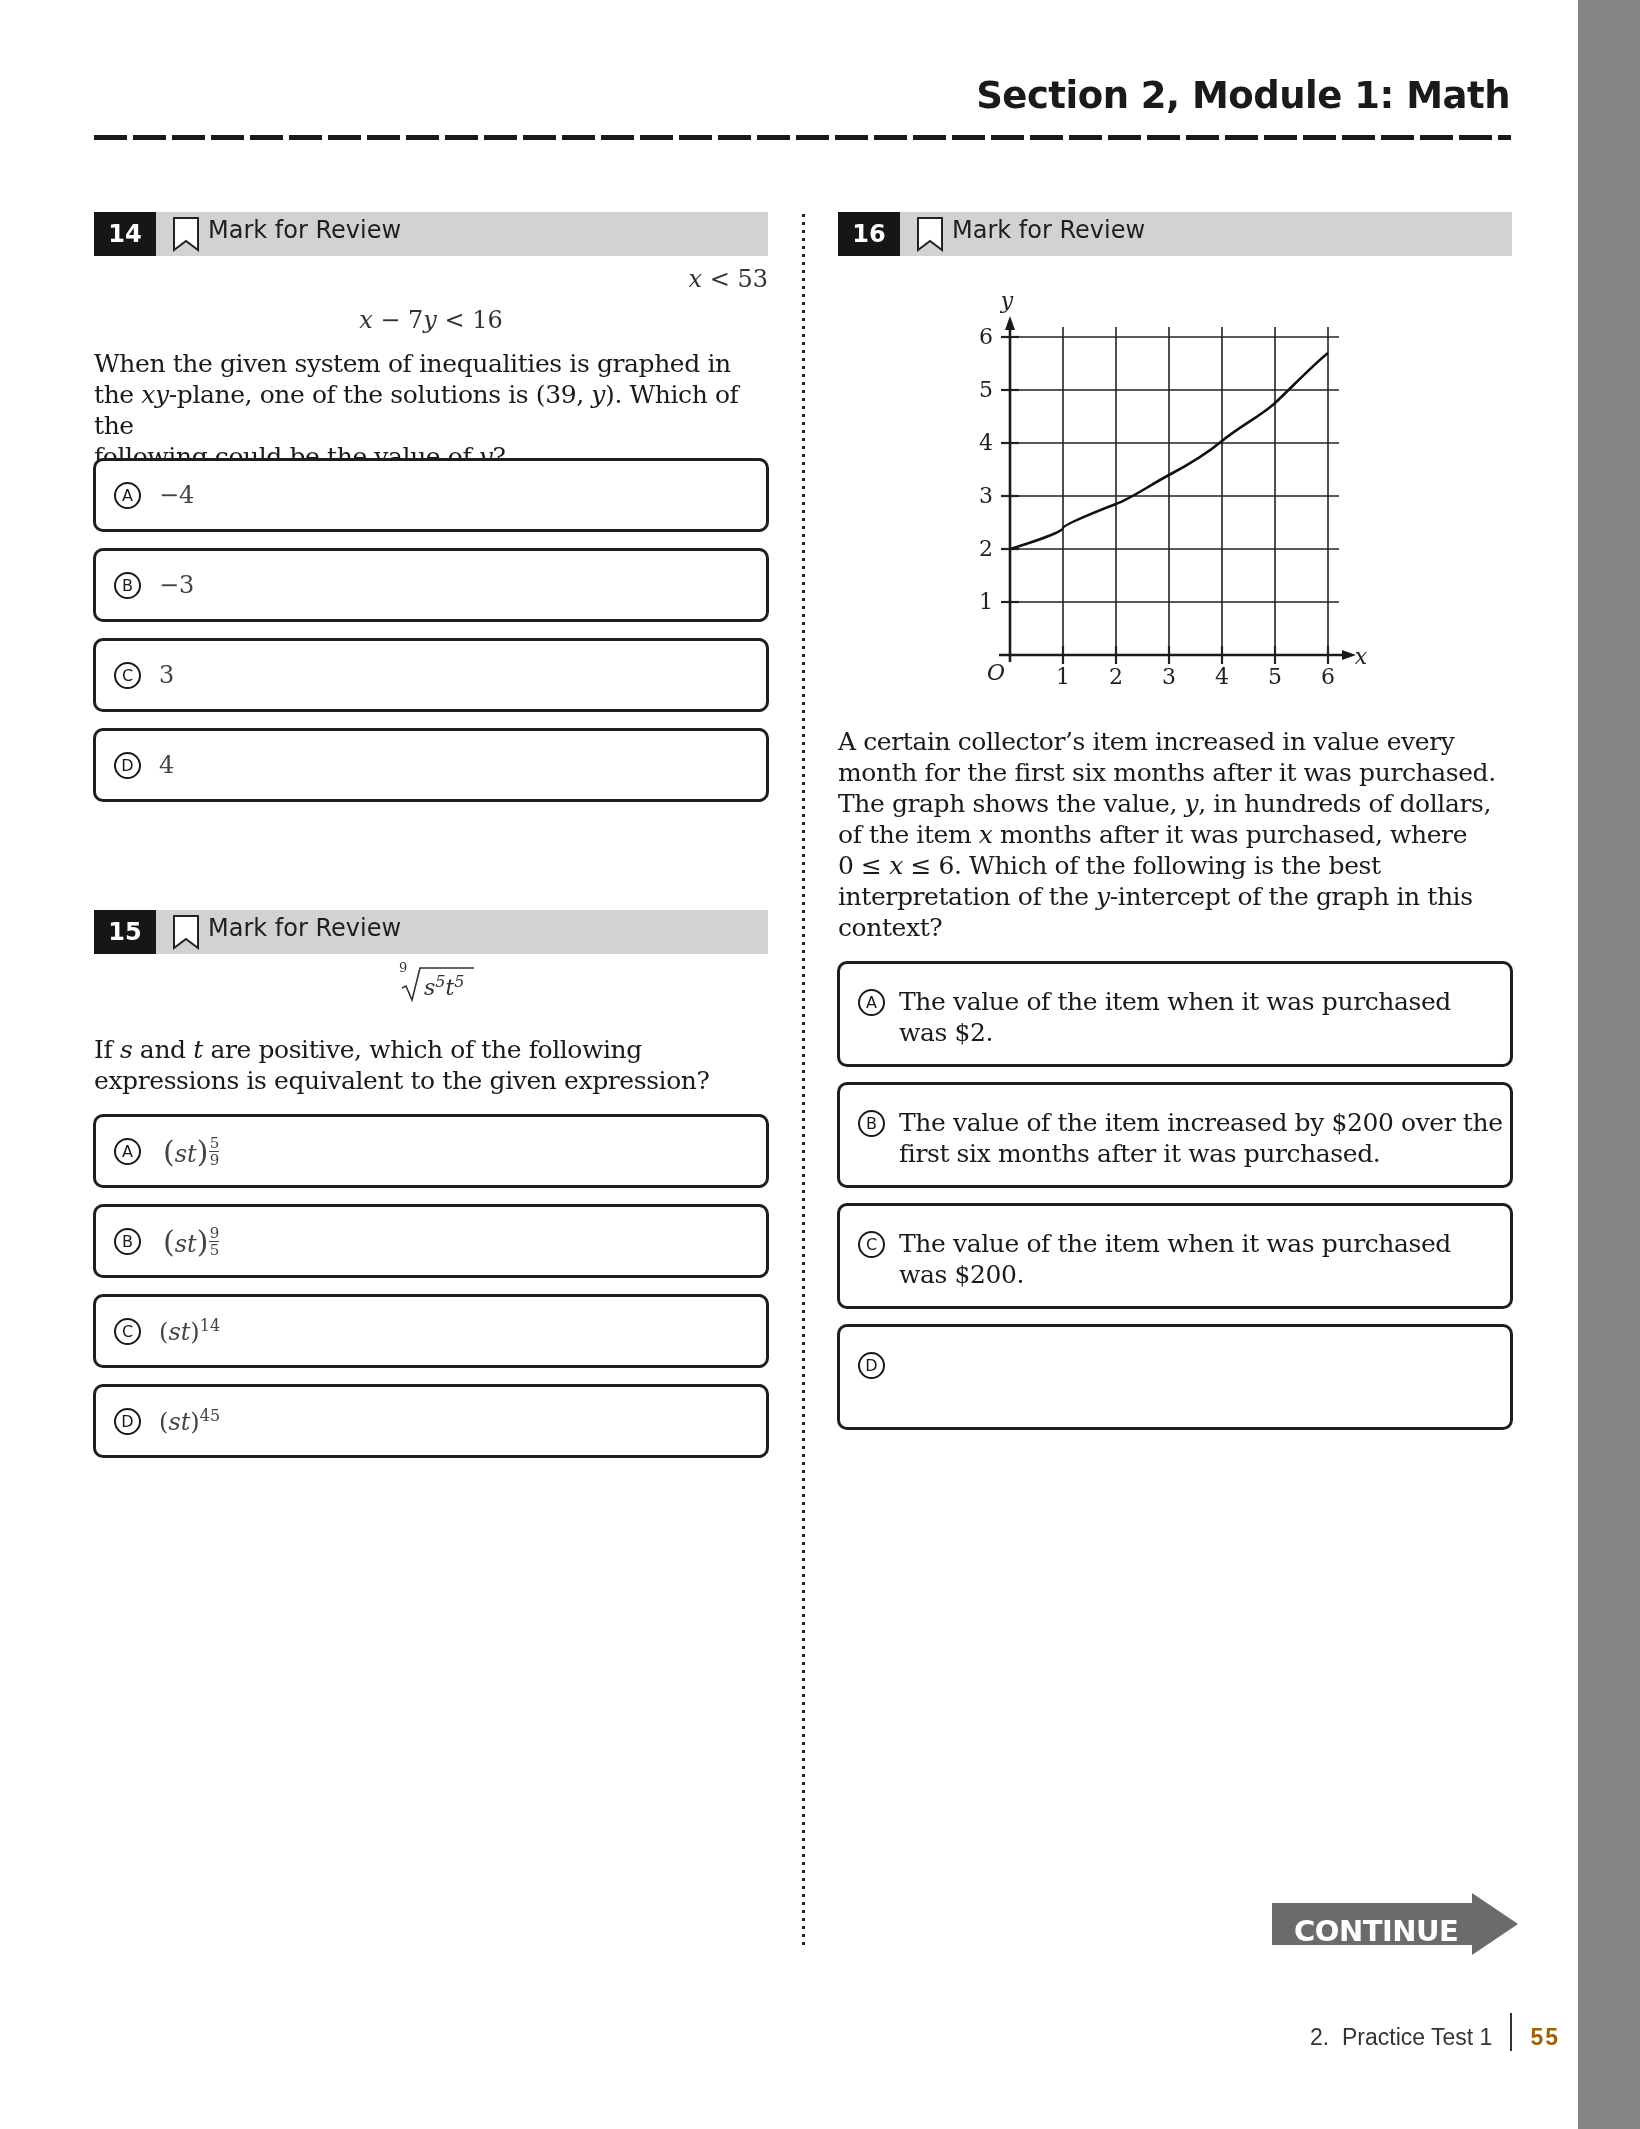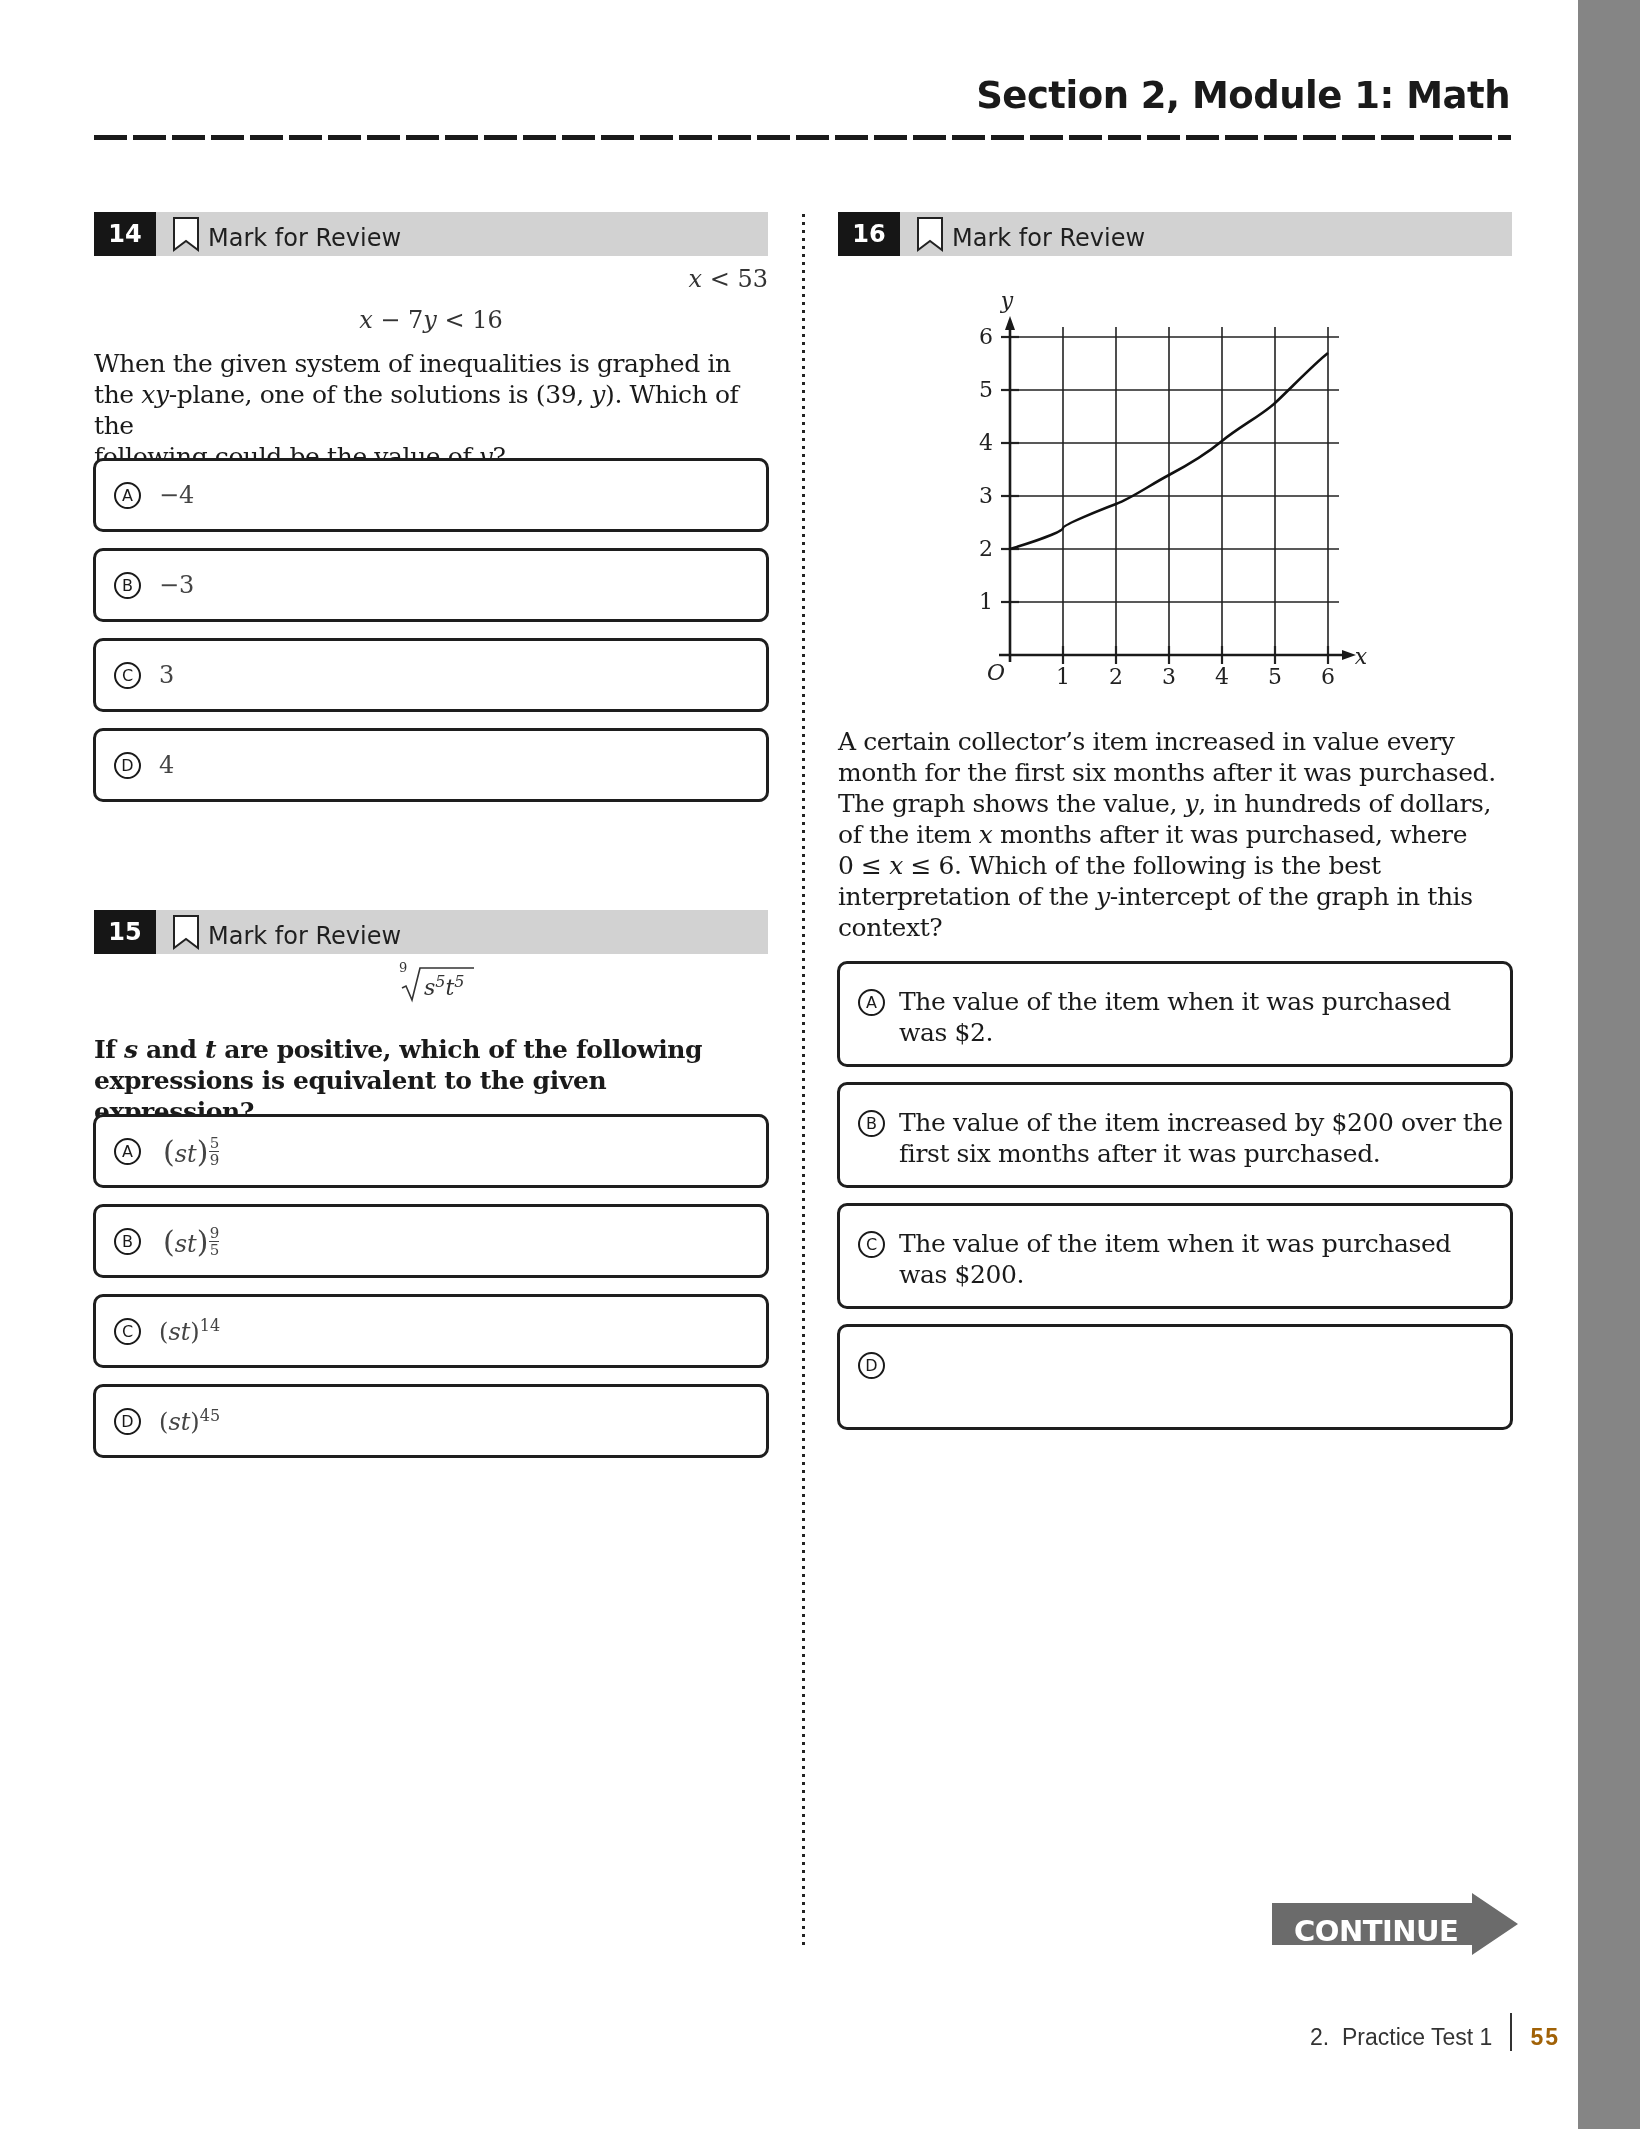--- a/index.html
+++ b/index.html
@@ -27,21 +27,21 @@
     .qhead {
       position: absolute; height: 44px; background: #d2d2d2;
       display: flex; align-items: center;
     }
     .qnum {
       width: 62px; height: 44px; background: #161616; color: #fff;
       font-family: "DejaVu Sans", sans-serif; font-weight: bold; font-size: 24px;
       display: flex; align-items: center; justify-content: center;
     }
     .mark {
-      display: flex; align-items: flex-end; margin-left: 16px; cursor: pointer;
+      display: flex; align-items: flex-start; margin-left: 16px; cursor: pointer;
       font-family: "DejaVu Sans", sans-serif; font-size: 24px; color: #1f1f1f;
     }
     .mark svg { margin-right: 8px; }
 
     .math { font-family: "DejaVu Serif", serif; }
     .ital { font-style: italic; }
     .centered { position: absolute; text-align: center; font-size: 24px; color: #333; }
 
     .stem {
       position: absolute; font-size: 25px; line-height: 31px; color: #1a1a1a;
@@ -141,21 +141,21 @@
 </div>
 
 <div class="math" style="position:absolute; left:398px; top:964px; font-size:22px; color:#333;">
   <svg width="78" height="40" viewBox="0 0 78 40" style="position:absolute; left:0; top:0;">
     <path d="M4 24 L8 22 L14 36 L22 4 L76 4" fill="none" stroke="#333" stroke-width="1.6"></path>
   </svg>
   <span style="position:absolute; left:1px; top:-4px; font-size:13px;">9</span>
   <span style="position:absolute; left:26px; top:8px; white-space:nowrap;" class="ital">s<sup>5</sup>t<sup>5</sup></span>
 </div>
 
-<div class="stem" style="left:94px; top:1034px; width:680px;font-weight:bold;">
+<div class="stem" style="left:94px; top:1034px; width:680px;">
   <div>If <i>s</i> and <i>t</i> are positive, which of the following</div>
   <div>expressions is equivalent to the given expression?</div>
 </div>
 
 <div class="choice" style="left:93px; top:1114px; width:676px; height:74px; padding-left:18px;">
   <div class="letter">A</div>
   <div class="ctext math" style="margin-left:22px;">
     <span class="paren">(</span><i>st</i><span class="paren">)</span><span class="frac">
         <span>5</span>
         <span class="bar"></span>

